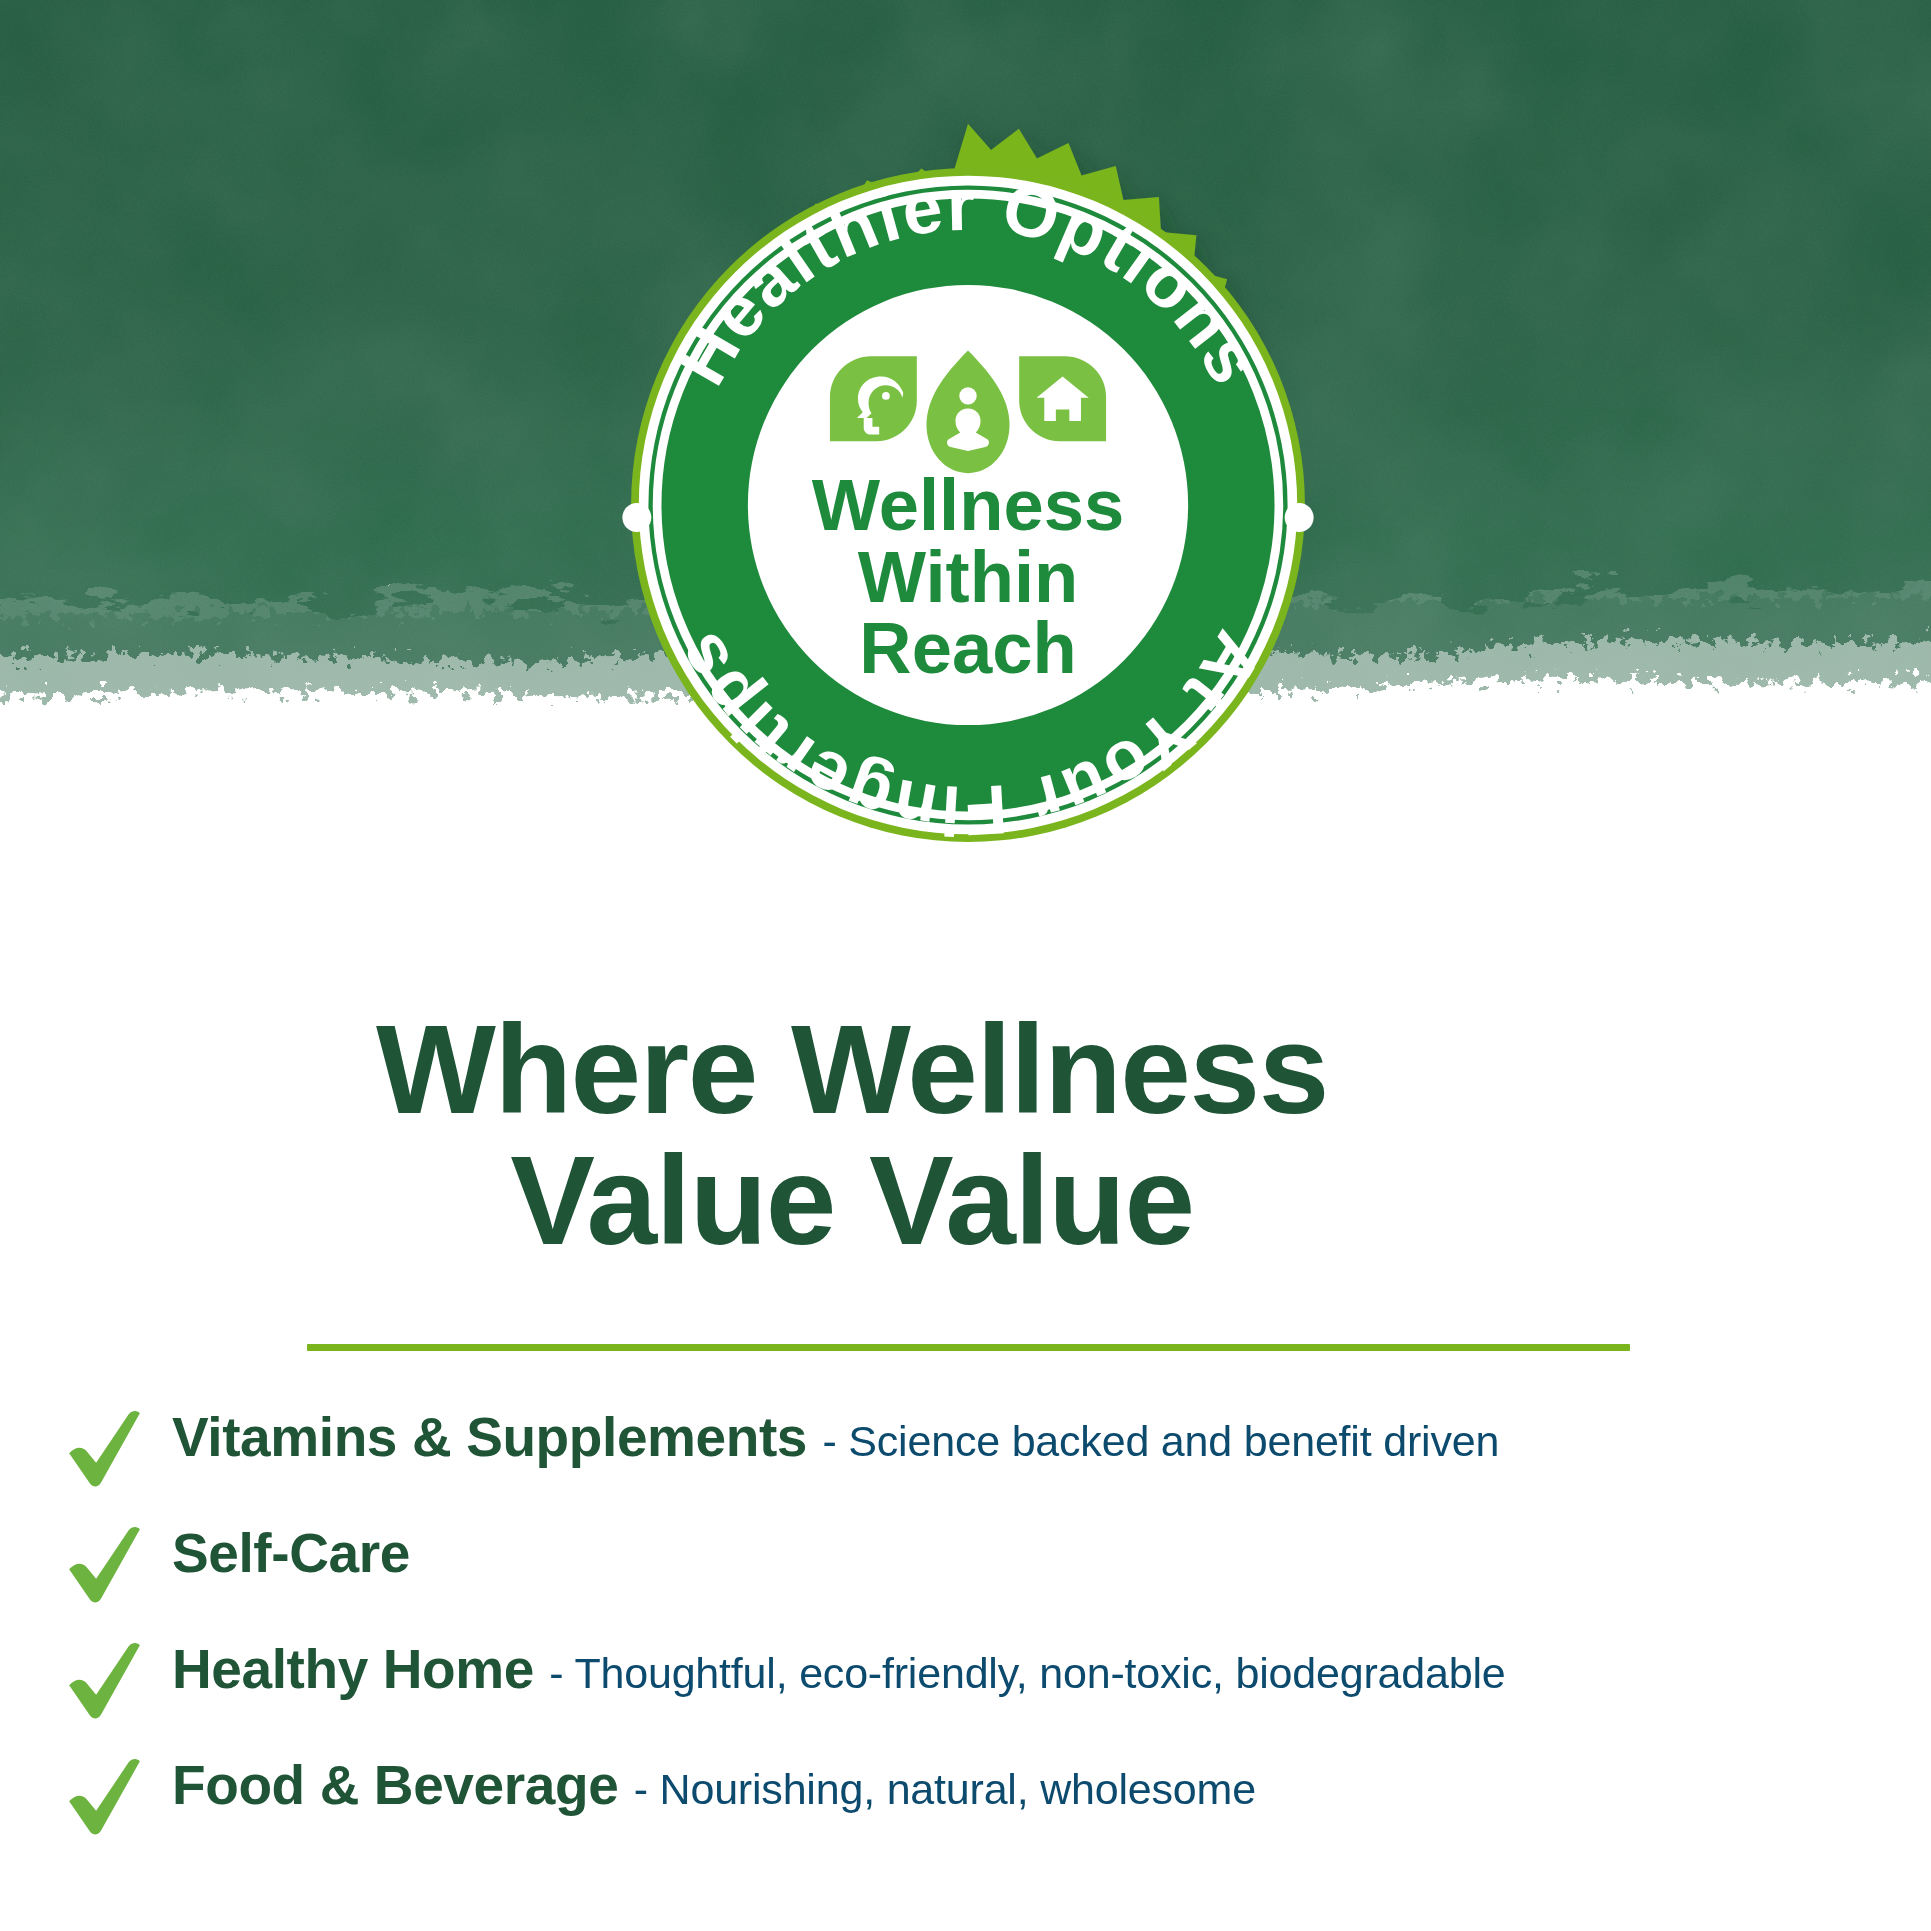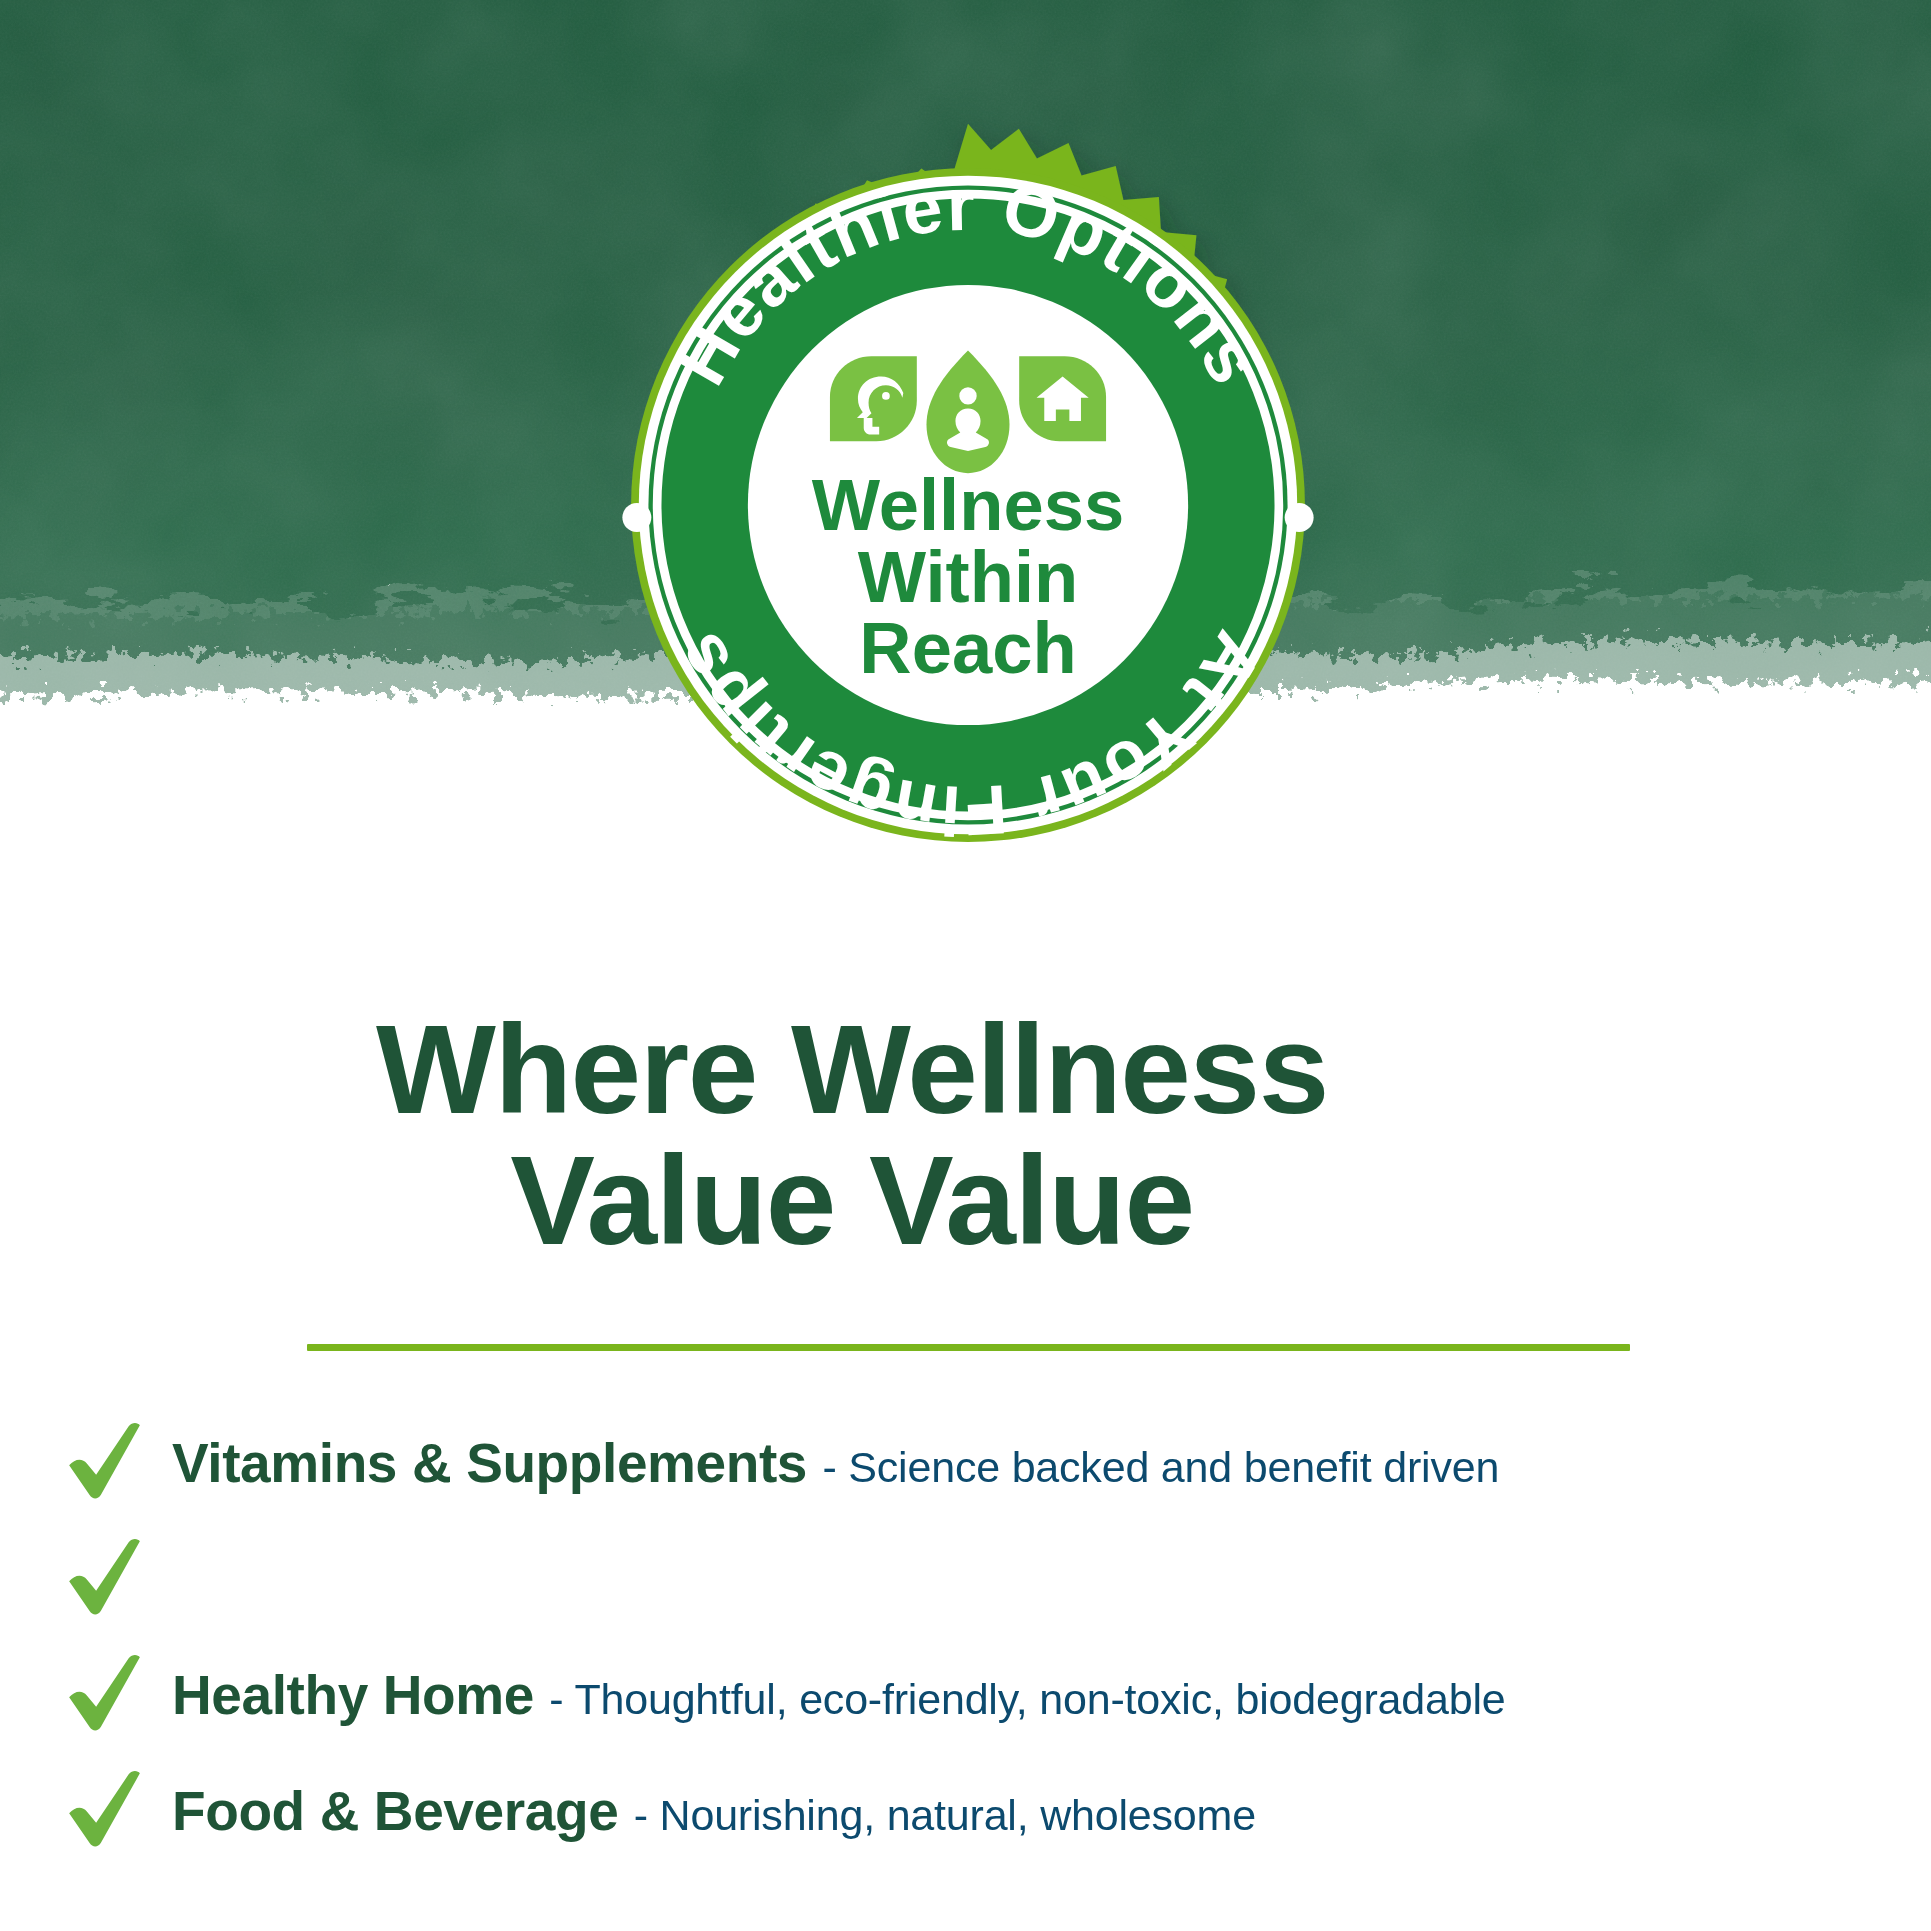--- a/index.html
+++ b/index.html
@@ -76,21 +76,21 @@
 
   
   .features {
     position: absolute;
     left: 58px;
     top: 1405px;
     width: 1834px;
   }
   .feature {
     display: flex;
-    align-items: center;
+    align-items: flex-start;
     height: 116px;
   }
   .check {
     flex: 0 0 auto;
     width: 93px;
     height: 93px;
     margin-right: 21px;
     display: block;
   }
   .ftext {
@@ -275,20 +275,21 @@
         <span class="fcat">Vitamins &amp; Supplements</span>
         <span class="fdesc">- Science backed and benefit driven</span>
       </div>
     </div>
 
     <div class="feature">
       <svg class="check" viewBox="0 0 100 100">
         <path fill="#6cb33f" d="M12,52 c6,-7 14,-8 19,-2 l10,12 L76,10 c4,-5 10,-4 12,-1 L46,84 c-3,5 -9,5 -12,0 Z"></path>
       </svg>
       <div class="ftext">
+        <span class="fcat">Self-Care</span>
       </div>
     </div>
 
     <div class="feature">
       <svg class="check" viewBox="0 0 100 100">
         <path fill="#6cb33f" d="M12,52 c6,-7 14,-8 19,-2 l10,12 L76,10 c4,-5 10,-4 12,-1 L46,84 c-3,5 -9,5 -12,0 Z"></path>
       </svg>
       <div class="ftext">
         <span class="fcat">Healthy Home</span>
         <span class="fdesc">- Thoughtful, eco-friendly, non-toxic, biodegradable</span>

